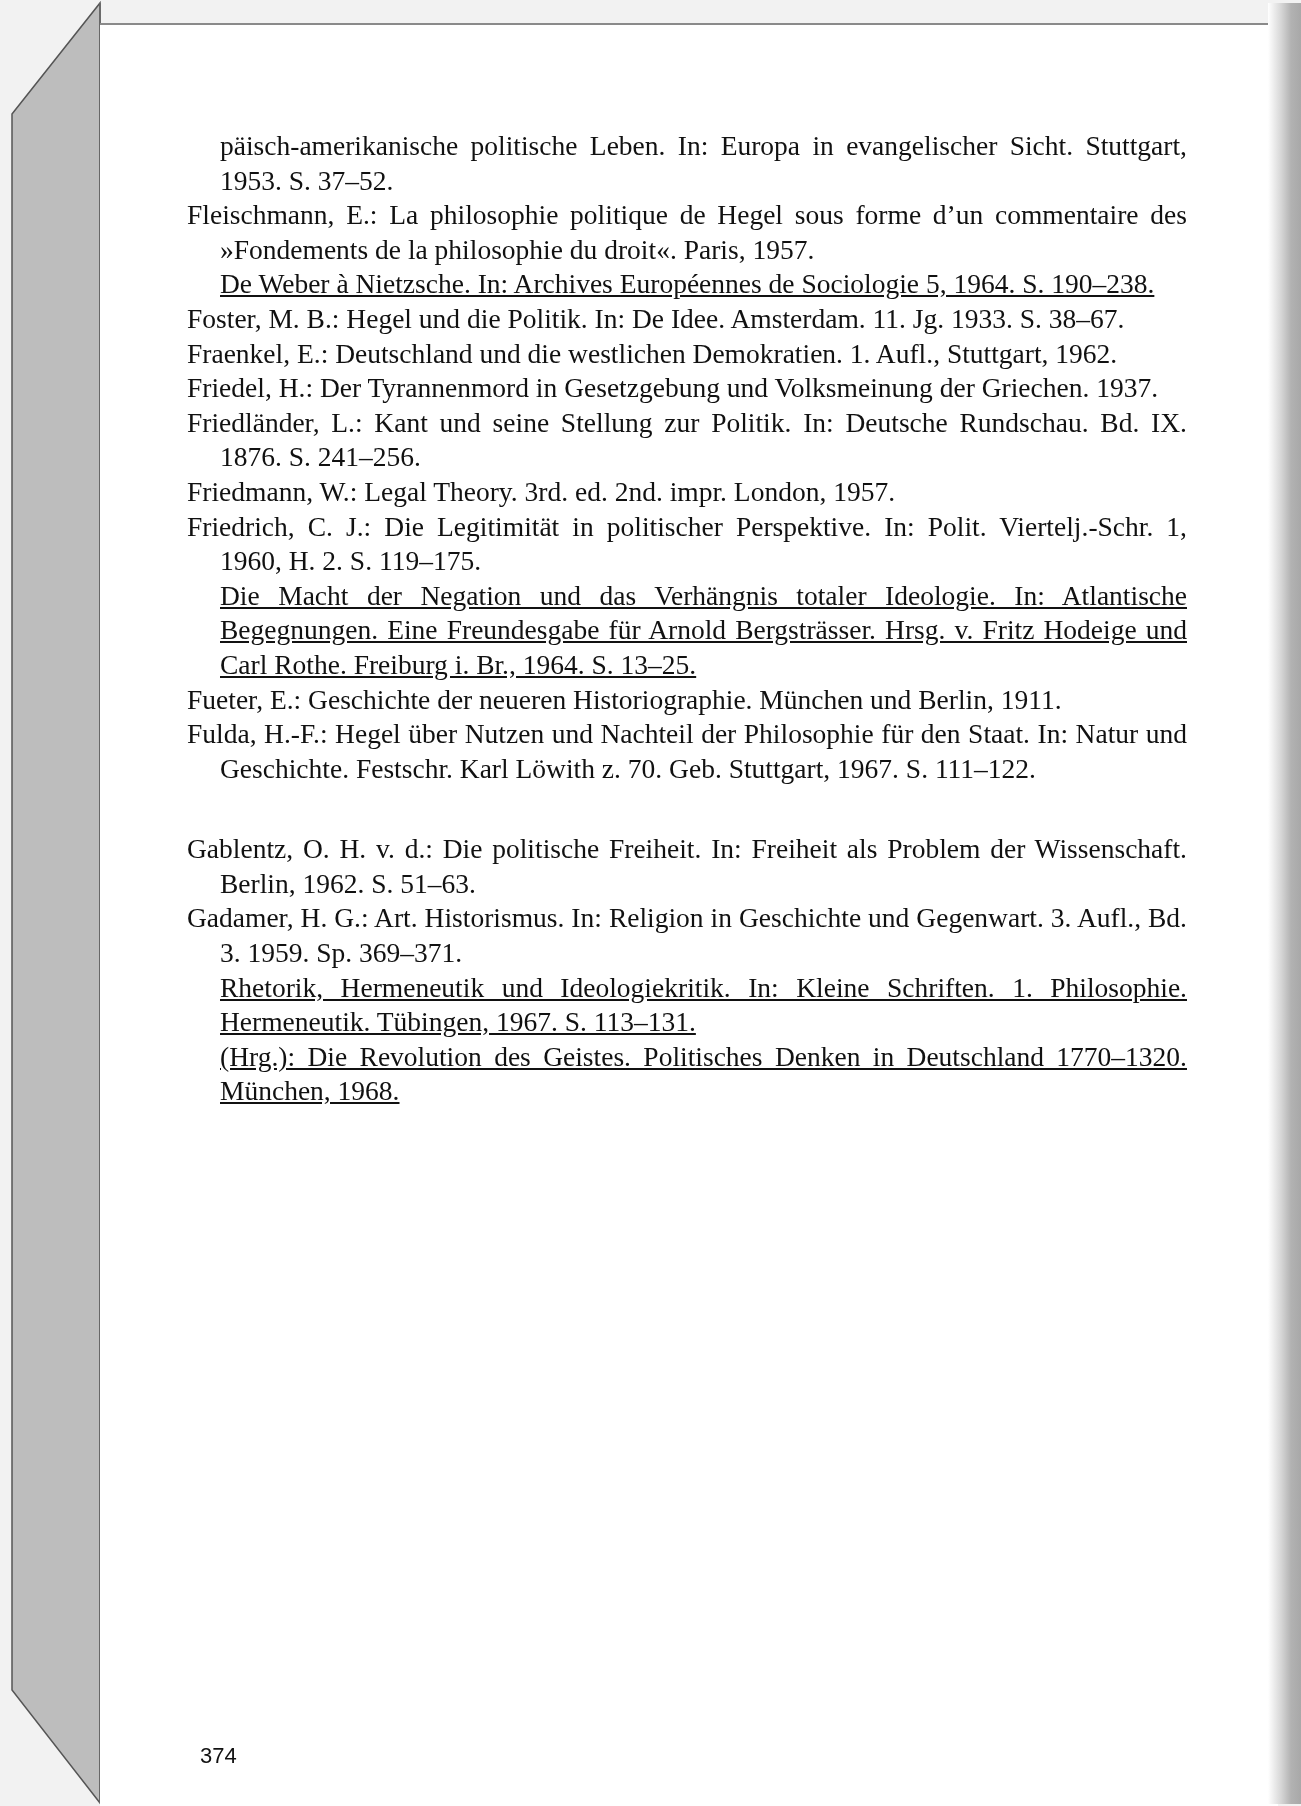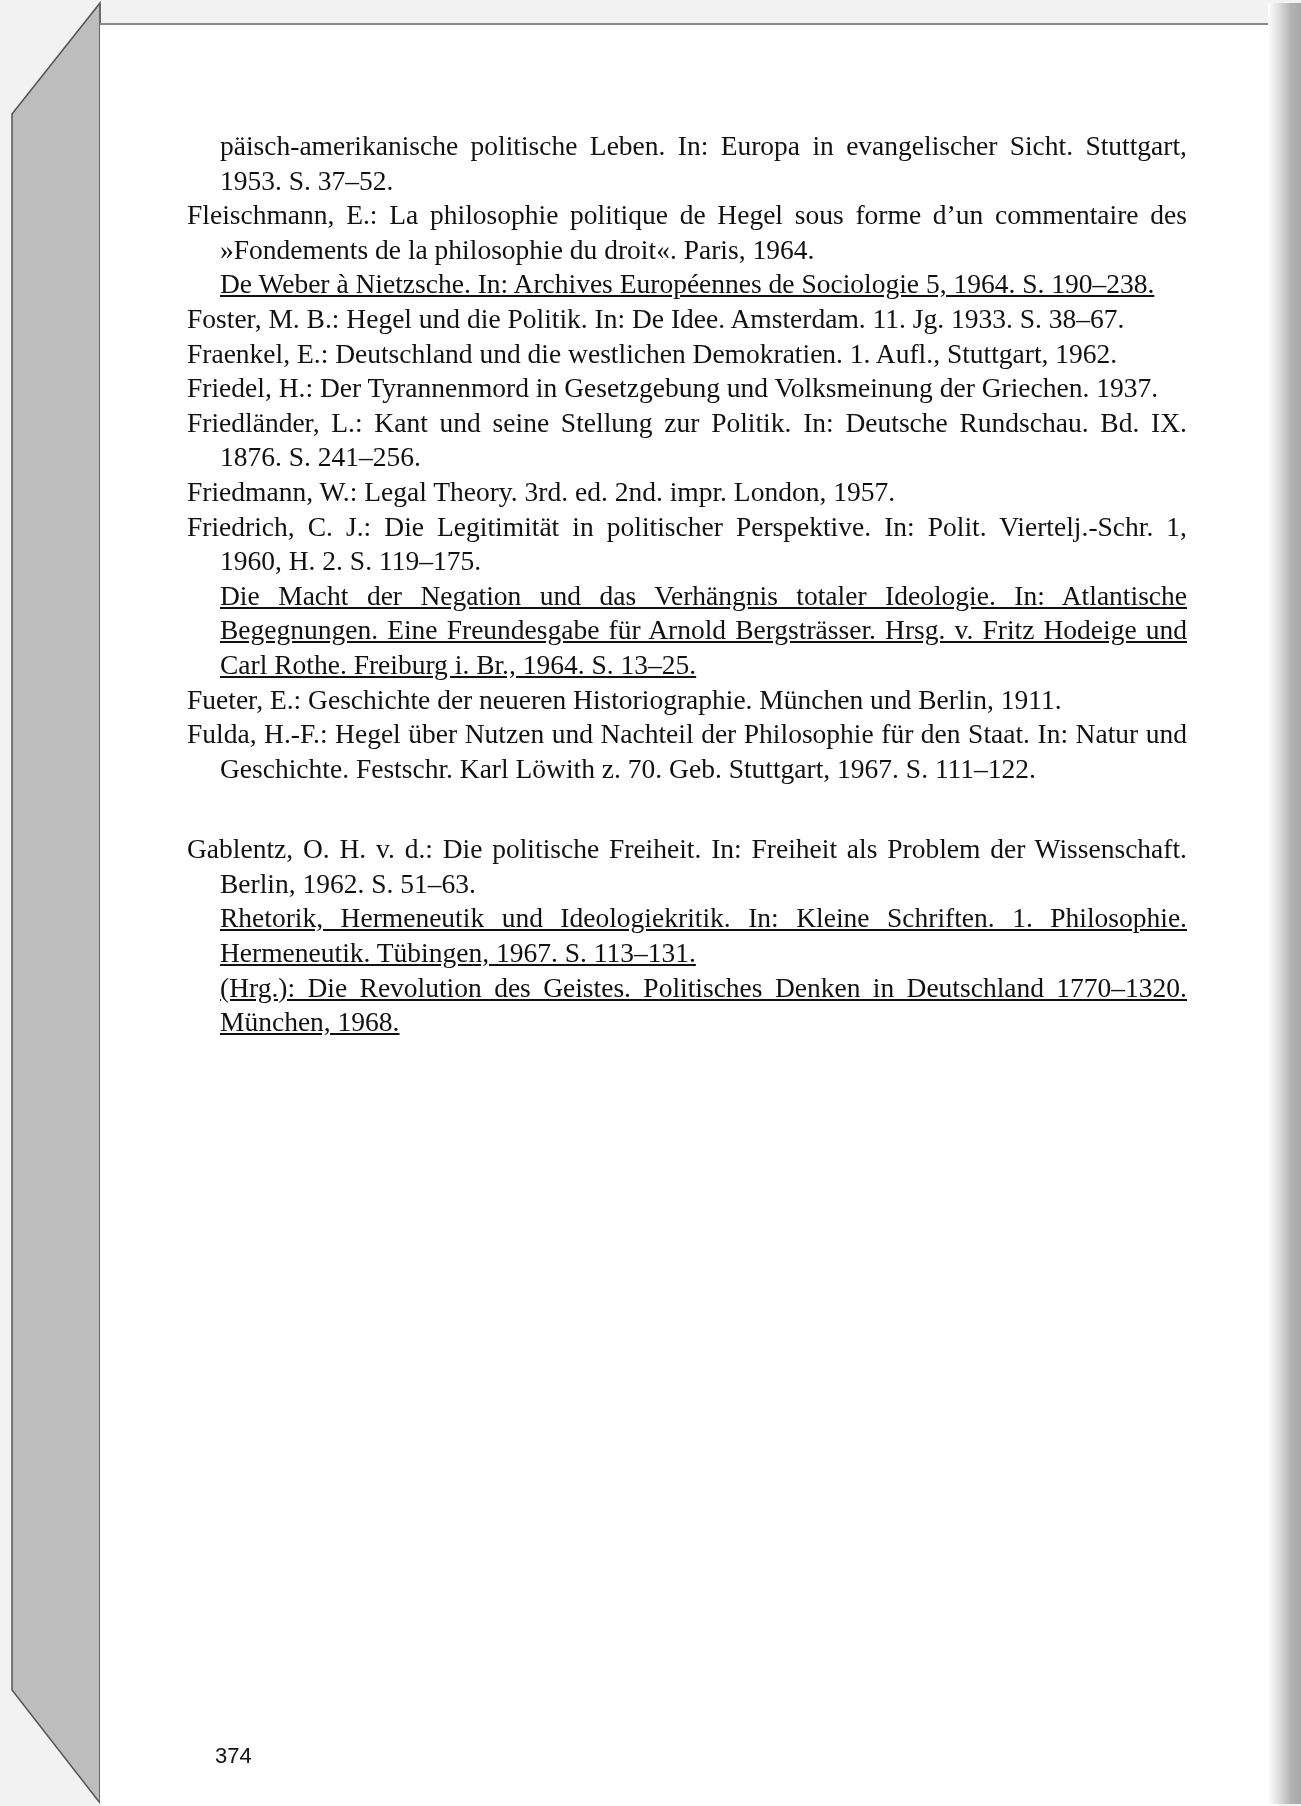--- a/index.html
+++ b/index.html
@@ -41,41 +41,42 @@
 <svg class="spine-svg" width="110" height="1806" viewBox="0 0 110 1806">
   <polygon points="12,114 100,3 100,1803 12,1690" fill="#bdbdbd" stroke="#555" stroke-width="1.5"></polygon>
   <line x1="100" y1="3" x2="100" y2="1803" stroke="#666" stroke-width="1.5"></line>
 </svg>
 
 <div class="page">
   <div class="content">
     <div class="first-cont">päisch-amerikanische politische Leben. In: Europa in evangelischer Sicht. Stuttgart, 1953. S. 37–52.</div>
 
     <div>
-      <div class="entry">Fleischmann, E.: La philosophie politique de Hegel sous forme d’un commentaire des »Fondements de la philosophie du droit«. Paris, 1964.</div>
+      <div class="entry">Fleischmann, E.: La philosophie politique de Hegel sous forme d’un commentaire des »Fondements de la philosophie du droit«. Paris, 1957.</div>
       <div class="entry cont">De Weber à Nietzsche. In: Archives Européennes de Sociologie 5, 1964. S. 190–238.</div>
     </div>
     <div class="entry">Foster, M. B.: Hegel und die Politik. In: De Idee. Amsterdam. 11. Jg. 1933. S. 38–67.</div>
     <div class="entry">Fraenkel, E.: Deutschland und die westlichen Demokratien. 1. Aufl., Stuttgart, 1962.</div>
     <div class="entry">Friedel, H.: Der Tyrannenmord in Gesetzgebung und Volksmeinung der Griechen. 1937.</div>
     <div class="entry">Friedländer, L.: Kant und seine Stellung zur Politik. In: Deutsche Rundschau. Bd. IX. 1876. S. 241–256.</div>
     <div class="entry">Friedmann, W.: Legal Theory. 3rd. ed. 2nd. impr. London, 1957.</div>
     <div>
       <div class="entry">Friedrich, C. J.: Die Legitimität in politischer Perspektive. In: Polit. Viertelj.-Schr. 1, 1960, H. 2. S. 119–175.</div>
       <div class="entry cont">Die Macht der Negation und das Verhängnis totaler Ideologie. In: Atlantische Begegnungen. Eine Freundesgabe für Arnold Bergsträsser. Hrsg. v. Fritz Hodeige und Carl Rothe. Freiburg i. Br., 1964. S. 13–25.</div>
     </div>
     <div class="entry">Fueter, E.: Geschichte der neueren Historiographie. München und Berlin, 1911.</div>
     <div class="entry">Fulda, H.-F.: Hegel über Nutzen und Nachteil der Philosophie für den Staat. In: Natur und Geschichte. Festschr. Karl Löwith z. 70. Geb. Stuttgart, 1967. S. 111–122.</div>
 
     <div class="gap"></div>
 
     <div class="entry">Gablentz, O. H. v. d.: Die politische Freiheit. In: Freiheit als Problem der Wissenschaft. Berlin, 1962. S. 51–63.</div>
     <div>
+      <div class="entry">Gadamer, H. G.: Art. Historismus. In: Religion in Geschichte und Gegenwart. 3. Aufl., Bd. 3. 1959. Sp. 369–371.</div>
       <div class="entry cont">Rhetorik, Hermeneutik und Ideologiekritik. In: Kleine Schriften. 1. Philosophie. Hermeneutik. Tübingen, 1967. S. 113–131.</div>
     </div>
     <div>
       <div class="entry cont">(Hrg.): Die Revolution des Geistes. Politisches Denken in Deutschland 1770–1320. München, 1968.</div>
     </div>
   </div>
-  <div class="page-number" style="left:115px;">374</div>
+  <div class="page-number" style="left:100px;">374</div>
 </div>
 
 <div class="page-shadow"></div>
 
 </body></html>

